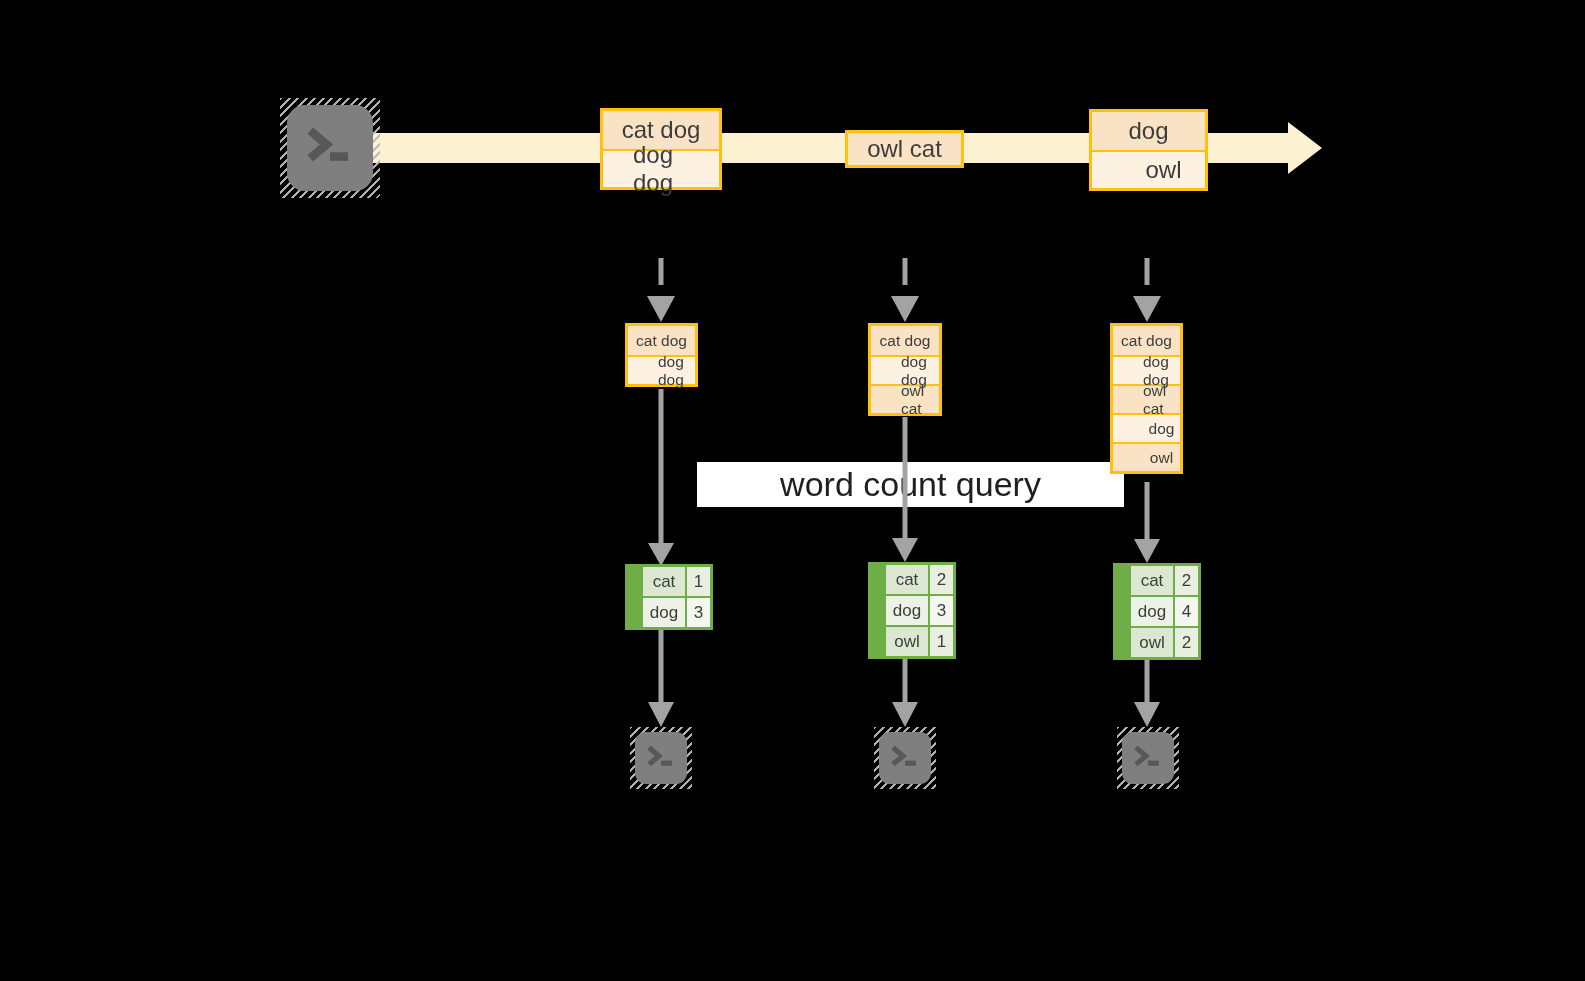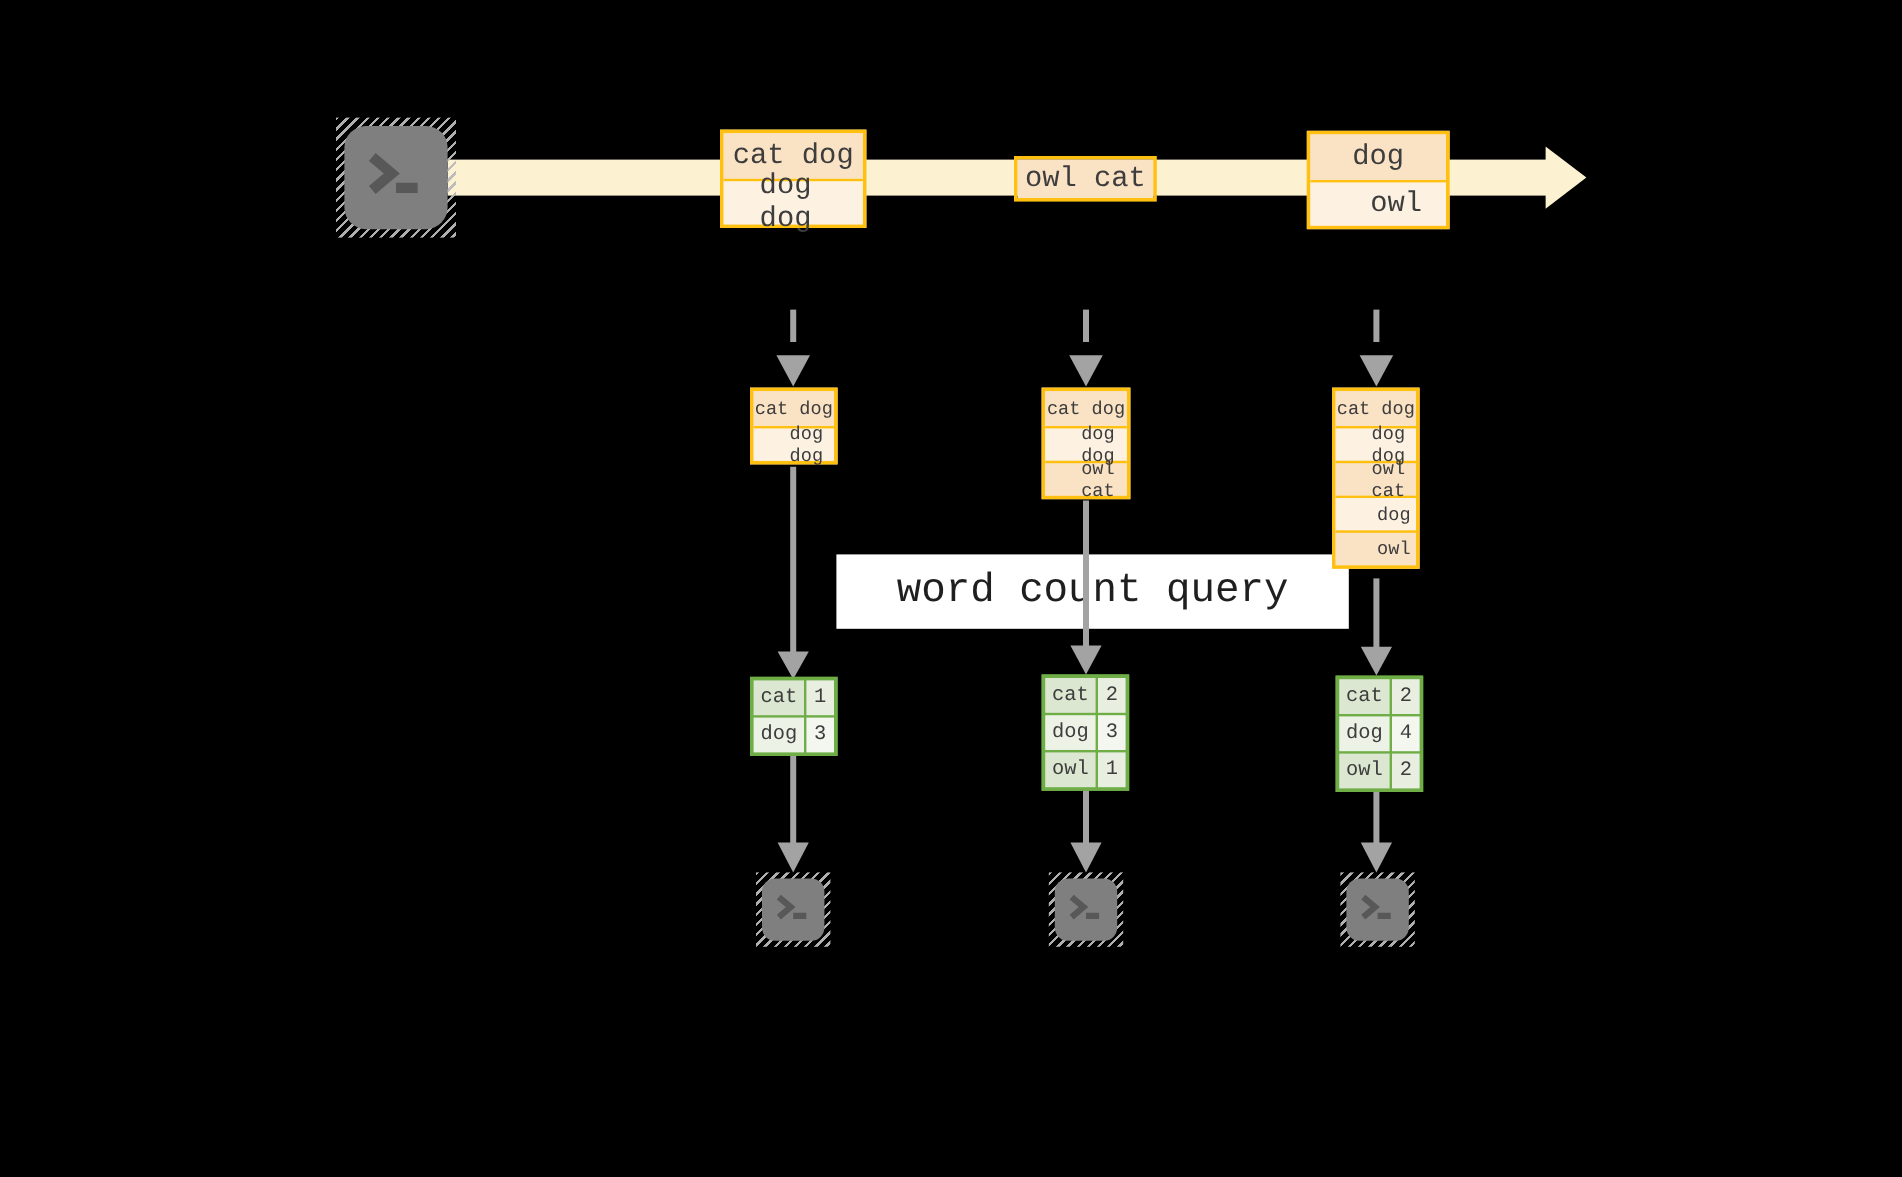--- a/index.html
+++ b/index.html
@@ -1,18 +1,18 @@
 <!DOCTYPE html>
 <html><head>
 <meta charset="utf-8">
 <style>
   html,body{margin:0;padding:0;background:#000;}
   .canvas{
     position:relative;width:1585px;height:981px;background:#000000;overflow:hidden;
-    font-family:Liberation Mono, monospace;color:#3d3d3d;
+    font-family:Liberation Sans, sans-serif;color:#3d3d3d;
   }
   
   .band{position:absolute;left:373px;top:133px;width:917px;height:30px;background:#fcf2d2;z-index:1;}
   .band-head{
     position:absolute;left:1288px;top:122px;width:0;height:0;z-index:1;
     border-left:34px solid #fcf2d2;border-top:26px solid transparent;border-bottom:26px solid transparent;
   }
   
   .term{position:absolute;z-index:3;background:
     repeating-linear-gradient(135deg, rgba(185,185,185,.95) 0px, rgba(185,185,185,.95) 2px, rgba(0,0,0,0) 2px, rgba(0,0,0,0) 6px);}
@@ -35,26 +35,26 @@
   .ev2{left:845px;top:130px;width:119px;}
   .ev2 .orow{height:32px;}
   .ev3{left:1089px;top:109px;width:119px;}
   .stack{font-size:15.5px;}
   .stack .orow{height:29px;}
   .stk1{left:625px;top:323px;width:73px;}
   .stk2{left:868px;top:323px;width:74px;}
   .stk3{left:1110px;top:323px;width:73px;}
   
   .banner{
-    position:absolute;left:697px;top:462px;width:427px;height:62px;background:#ffffff;z-index:1;
+    position:absolute;left:697px;top:462px;width:427px;height:45px;background:#ffffff;z-index:1;
     display:flex;align-items:center;justify-content:center;font-size:34px;color:#1f1f1f;
   }
   
   .gtable{position:absolute;z-index:3;border:3px solid #6fad47;box-sizing:border-box;background:#6fad47;
-    display:flex;flex-direction:column;gap:2px;font-size:17px;}
+    display:flex;flex-direction:column;gap:2px;font-size:17px;padding-left:15px;}
   .grow{display:flex;gap:2px;}
   .gcell{display:flex;align-items:center;justify-content:center;height:29px;}
   .gw{width:42px;} .gn{width:23px;}
   .cA{background:#dbe7d0;} .cB{background:#ecf2e6;} .cC{background:#e8efe0;} .cD{background:#f3f7ef;}
   .tb1{left:625px;top:564px;}
   .tb2{left:868px;top:562px;}
   .tb3{left:1113px;top:563px;}
   
   .arrows{position:absolute;left:0;top:0;z-index:2;}
 </style>

